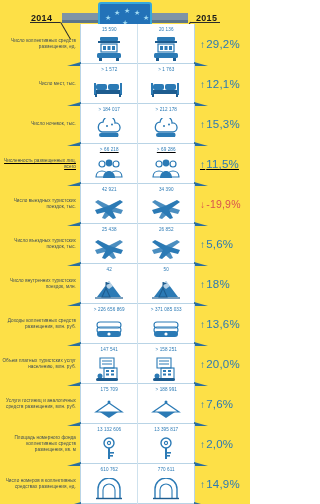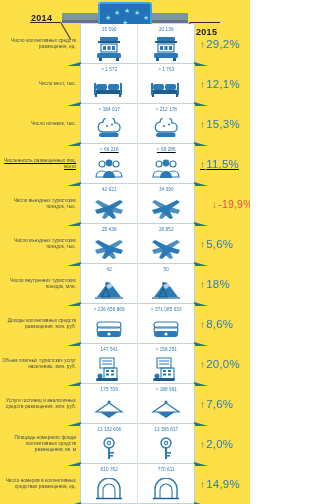--- a/index.html
+++ b/index.html
@@ -51,21 +51,21 @@
   .s6 { top: 15px; left: 22px; font-size: 5px; }
 
   .year {
     position: absolute;
     font-size: 9px;
     font-weight: bold;
     color: #1a1a1a;
     letter-spacing: .3px;
   }
   .year-2014 { top: 13px; left: 31px; }
-  .year-2015 { top: 27px; left: 196px; }
+  .year-2015 { top: 13px; left: 196px; }
   .year-rule {
     position: absolute; top: 22px;
     height: 1px; background: #2b2b2b;
   }
   .rule-left  { left: 30px;  width: 30px; }
   .rule-right { left: 190px; width: 30px; }
   .year-diag {
     position: absolute;
     width: 1px; height: 20px;
     background: #2b2b2b;
@@ -145,21 +145,21 @@
     align-items: center;
     justify-content: flex-start;
     padding-left: 5px;
   }
   .delta {
     font-size: 11.5px;
     color: #2b7ab5;
     white-space: nowrap;
     letter-spacing: .2px;
   }
-  .delta.neg { color: #d9534f; font-size: 10.5px; margin-left: 12px; }
+  .delta.neg { color: #d9534f; font-size: 10.5px; }
   .arrow { font-size: 10px; margin-right: 1px; }
 
   
   .ledge {
     position: absolute;
     bottom: -2px;
     width: 14px; height: 4px;
     background: #2b6f9e;
   }
   .ledge-l { left: -14px; clip-path: polygon(0 100%, 100% 0, 100% 100%); }
@@ -493,21 +493,21 @@
       <rect x="5" y="4" width="24" height="6" rx="3" fill="none" stroke="#2b7ab5" stroke-width="1.1"></rect>
       <rect x="5" y="9" width="24" height="6" rx="3" fill="none" stroke="#2b7ab5" stroke-width="1.1"></rect>
       <rect x="5" y="13" width="24" height="6" rx="3" fill="#2b7ab5"></rect>
       <circle cx="17" cy="16" r="1.6" fill="#fff"></circle>
     </svg>
             </div>
       </div>
     </div>
     <div class="delta-cell">
       <div class="delta ">
-        <span class="arrow">↑</span><span>8,6%</span>
+        <span class="arrow">↑</span><span>13,6%</span>
       </div>
     </div>
       </div>
       <div class="row" style="height: 40px;">
     <div class="label-cell">
       <div class="label-text">Объем платных туристских услуг населению, млн. руб.</div>
     </div>
     <div class="panel">
       <div class="ledge ledge-l"></div>
       <div class="ledge ledge-r"></div>

